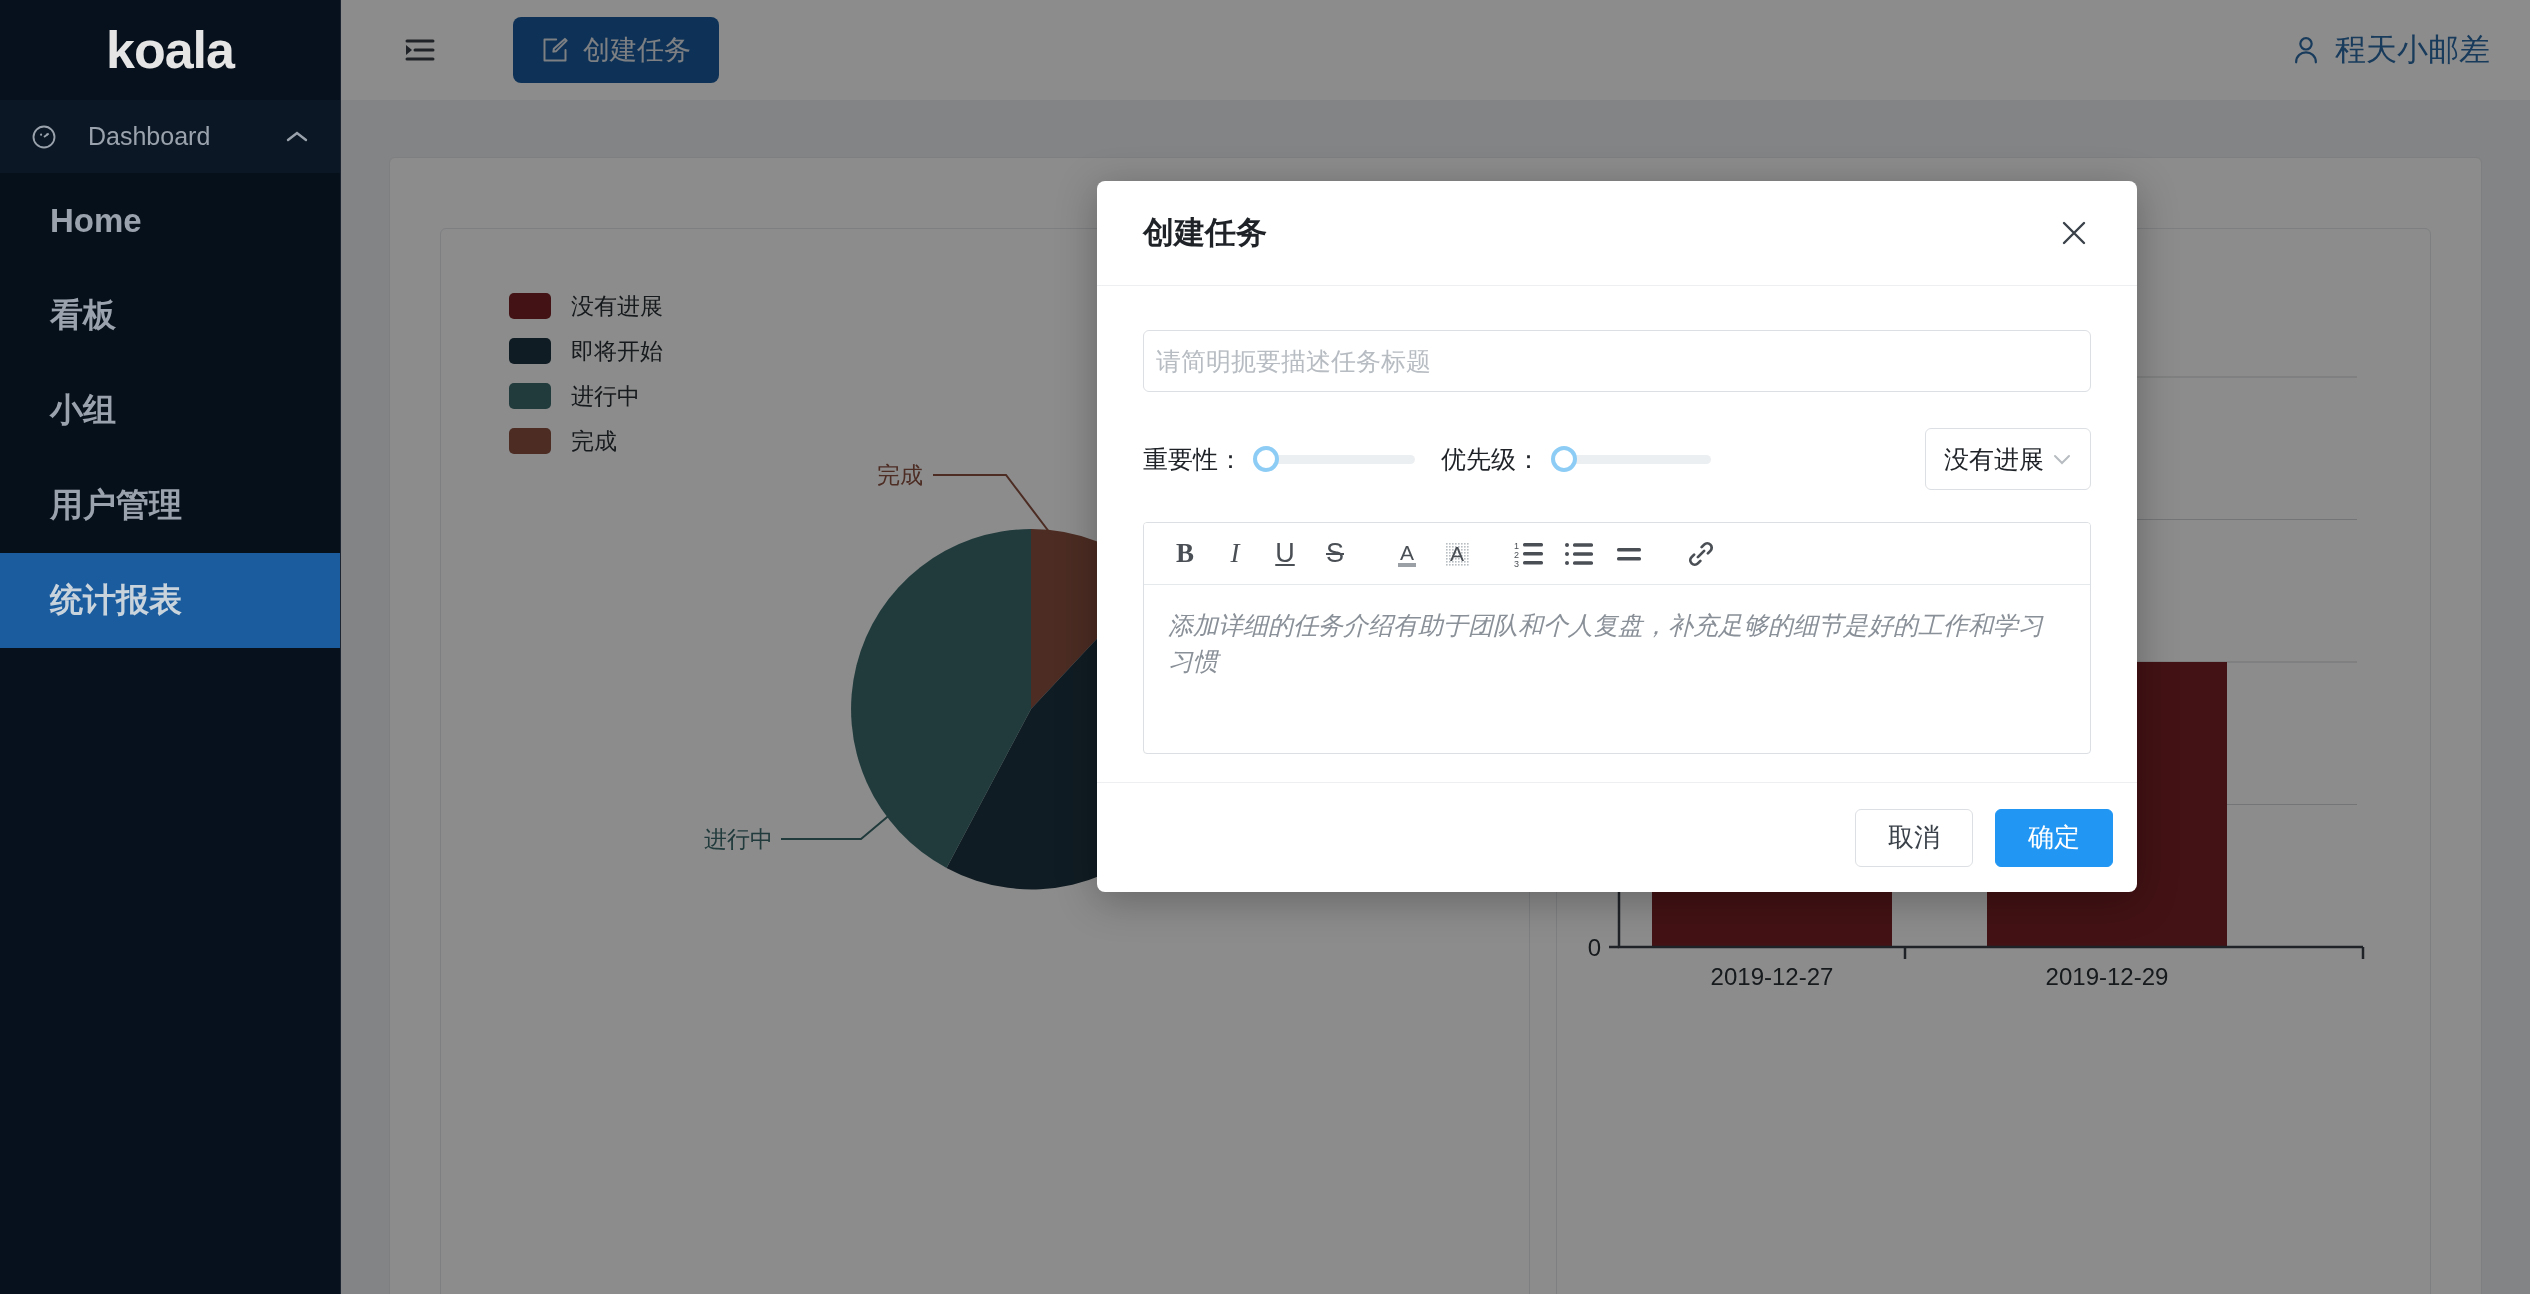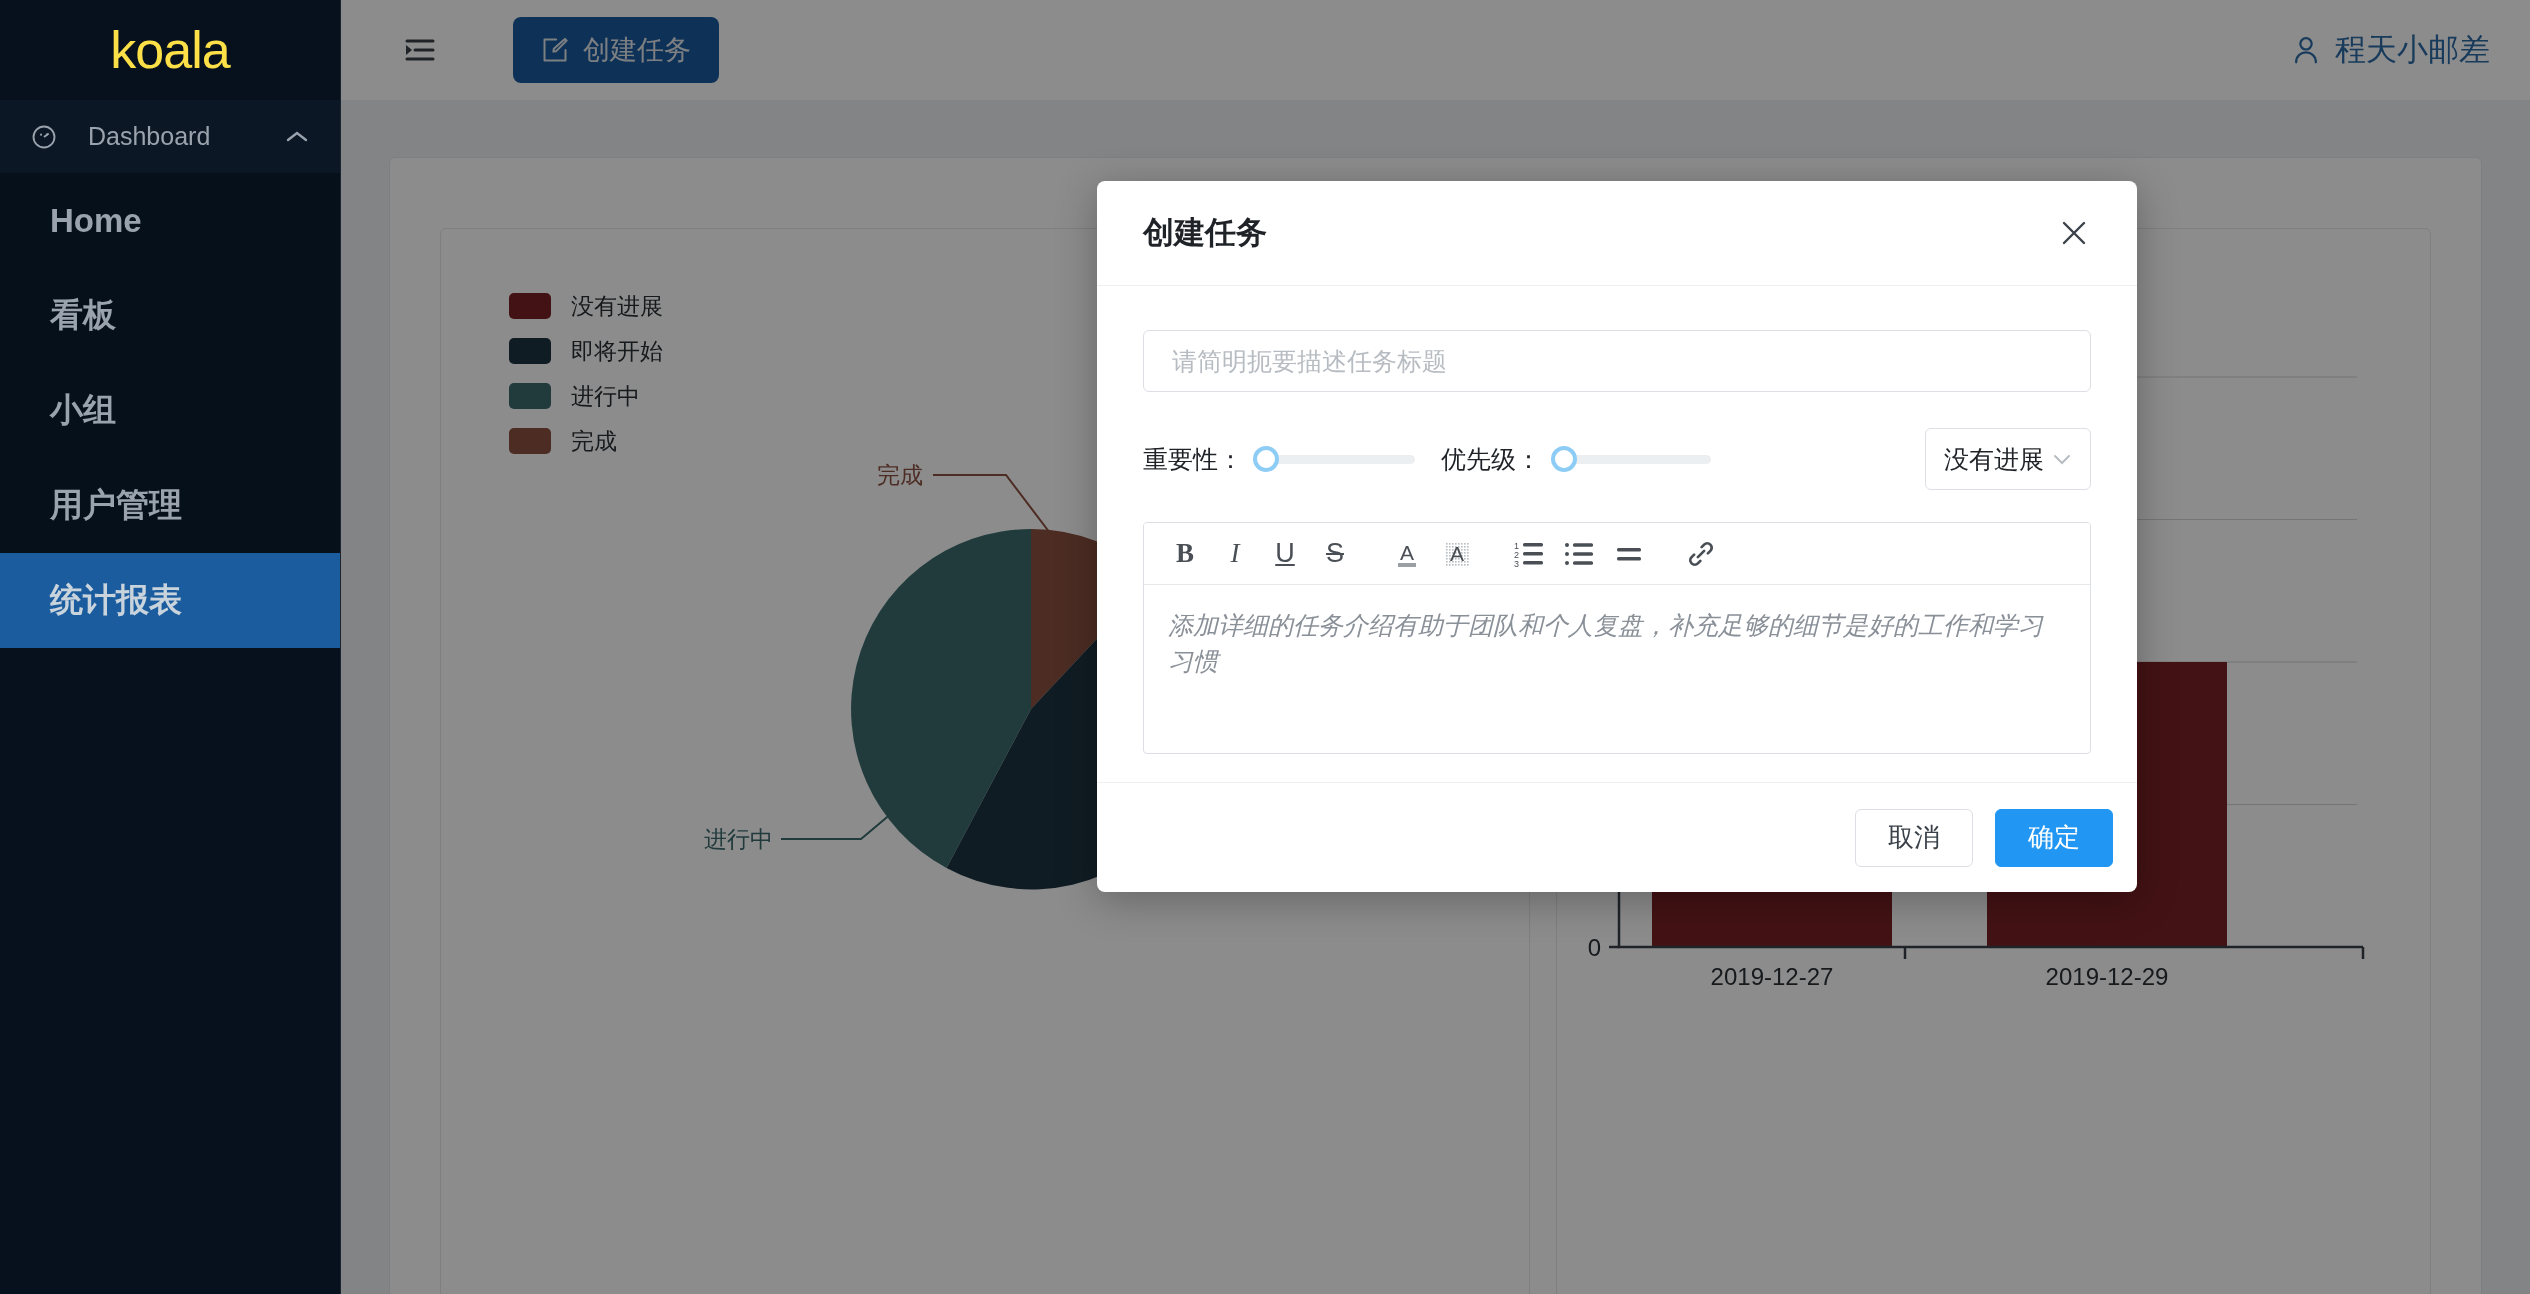--- a/index.html
+++ b/index.html
@@ -15,21 +15,21 @@
 
   
   #sidebar {
     width: 341px; height: 1294px; flex: 0 0 341px;
     background: #07111d; color: #9aa3ad;
     position: relative; z-index: 5;
     border-right: 1px solid #1b2430;
   }
   .brand {
     height: 100px; display: flex; align-items: center; justify-content: center;
-    font-size: 52px; font-weight: normal; color: #fde047; letter-spacing: -1px;
+    font-size: 52px; font-weight: bold; color: #e5e5e5; letter-spacing: -1px;
   }
   .nav-group-head {
     height: 73px; display: flex; align-items: center; padding: 0 30px;
     background: #0b1724; font-size: 25px; color: #9aa3ad; cursor: pointer;
   }
   .nav-group-head .gicon { width: 34px; flex: 0 0 34px; display: flex; align-items: center; }
   .nav-group-head .gtext { margin-left: 24px; flex: 1; }
   .nav-group-head .chev { font-size: 18px; color: #9aa3ad; }
   .nav-sub { background: #06101b; }
   .nav-item {
@@ -98,21 +98,21 @@
   .modal-head {
     height: 105px; display: flex; align-items: center; padding: 0 46px;
     border-bottom: 1px solid #edeff1;
   }
   .modal-title { font-size: 31px; font-weight: bold; color: #1f2328; }
   .modal-close { margin-left: auto; font-size: 34px; color: #3a4149; cursor: pointer; line-height: 1; }
   .modal-body { padding: 44px 46px 28px 46px; }
 
   .title-input {
     width: 100%; height: 62px; border: 1px solid #dcdfe3; border-radius: 6px;
-    padding: 0 28px; font-size: 25px; color: #1f2328; outline: none;
+    padding: 0 12px; font-size: 25px; color: #1f2328; outline: none;
     font-family: "Liberation Sans", "DejaVu Sans", sans-serif;
     background: #fff;
   }
   .title-input::placeholder { color: #b7bcc2; }
 
   .meta-row { display: flex; align-items: center; margin-top: 36px; gap: 0; }
   .meta-label { font-size: 25px; color: #1f2328; white-space: nowrap; }
   .slider { position: relative; height: 30px; display: flex; align-items: center; }
   .slider .track { height: 9px; background: #eceff1; border-radius: 5px; width: 100%; }
   .slider .knob {

